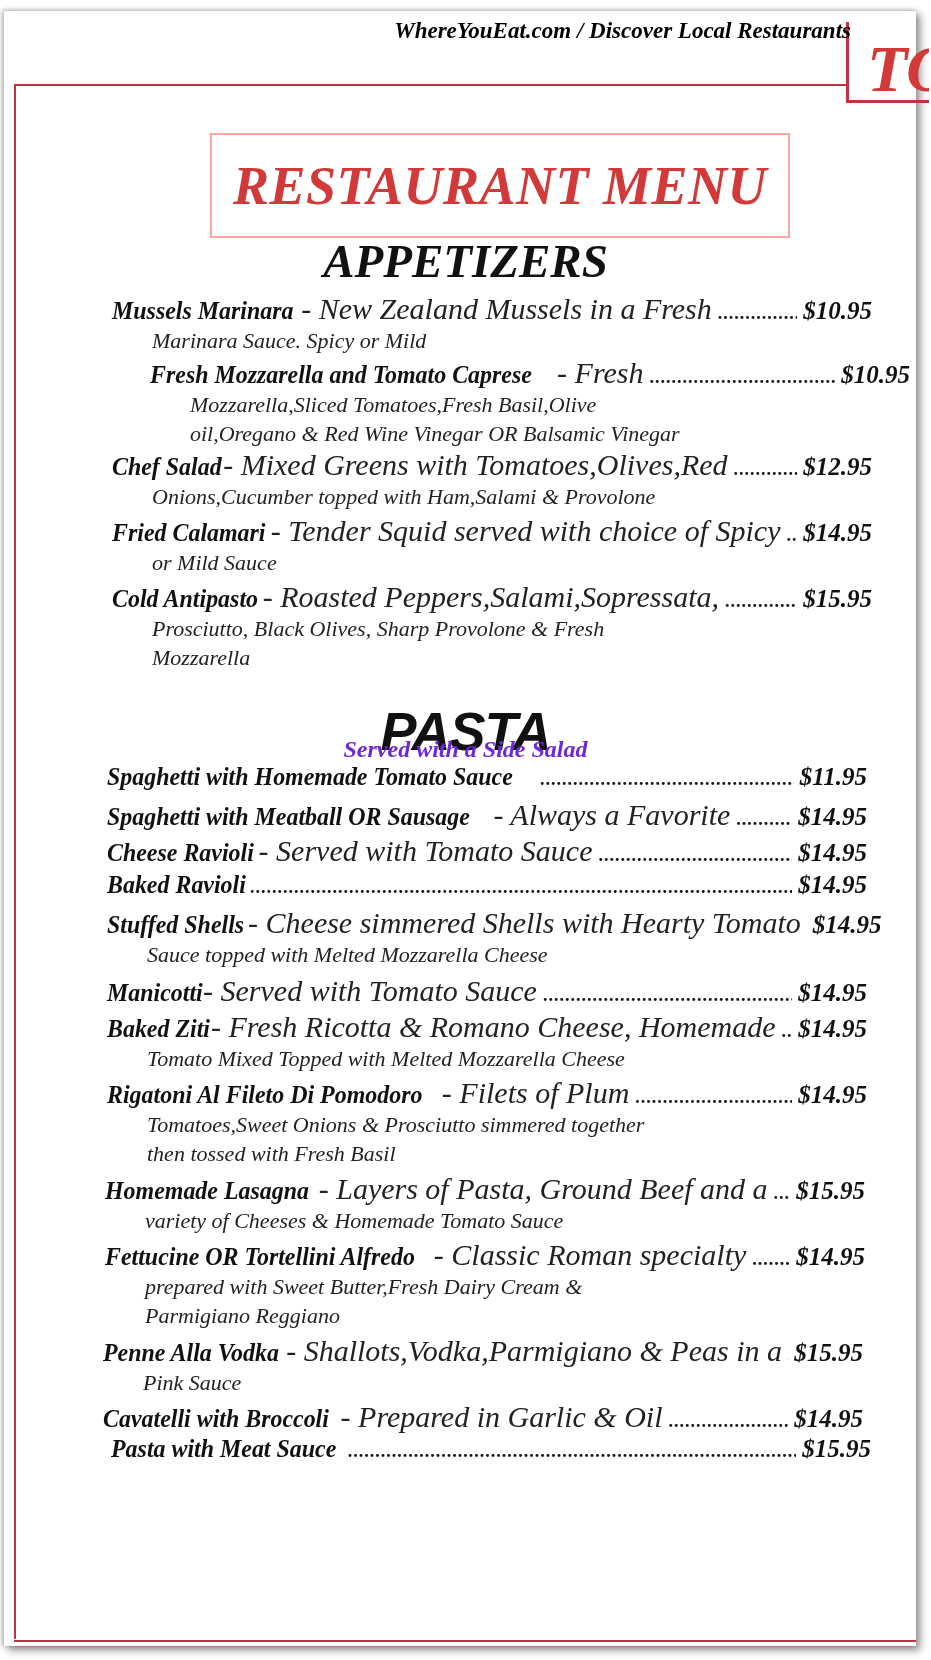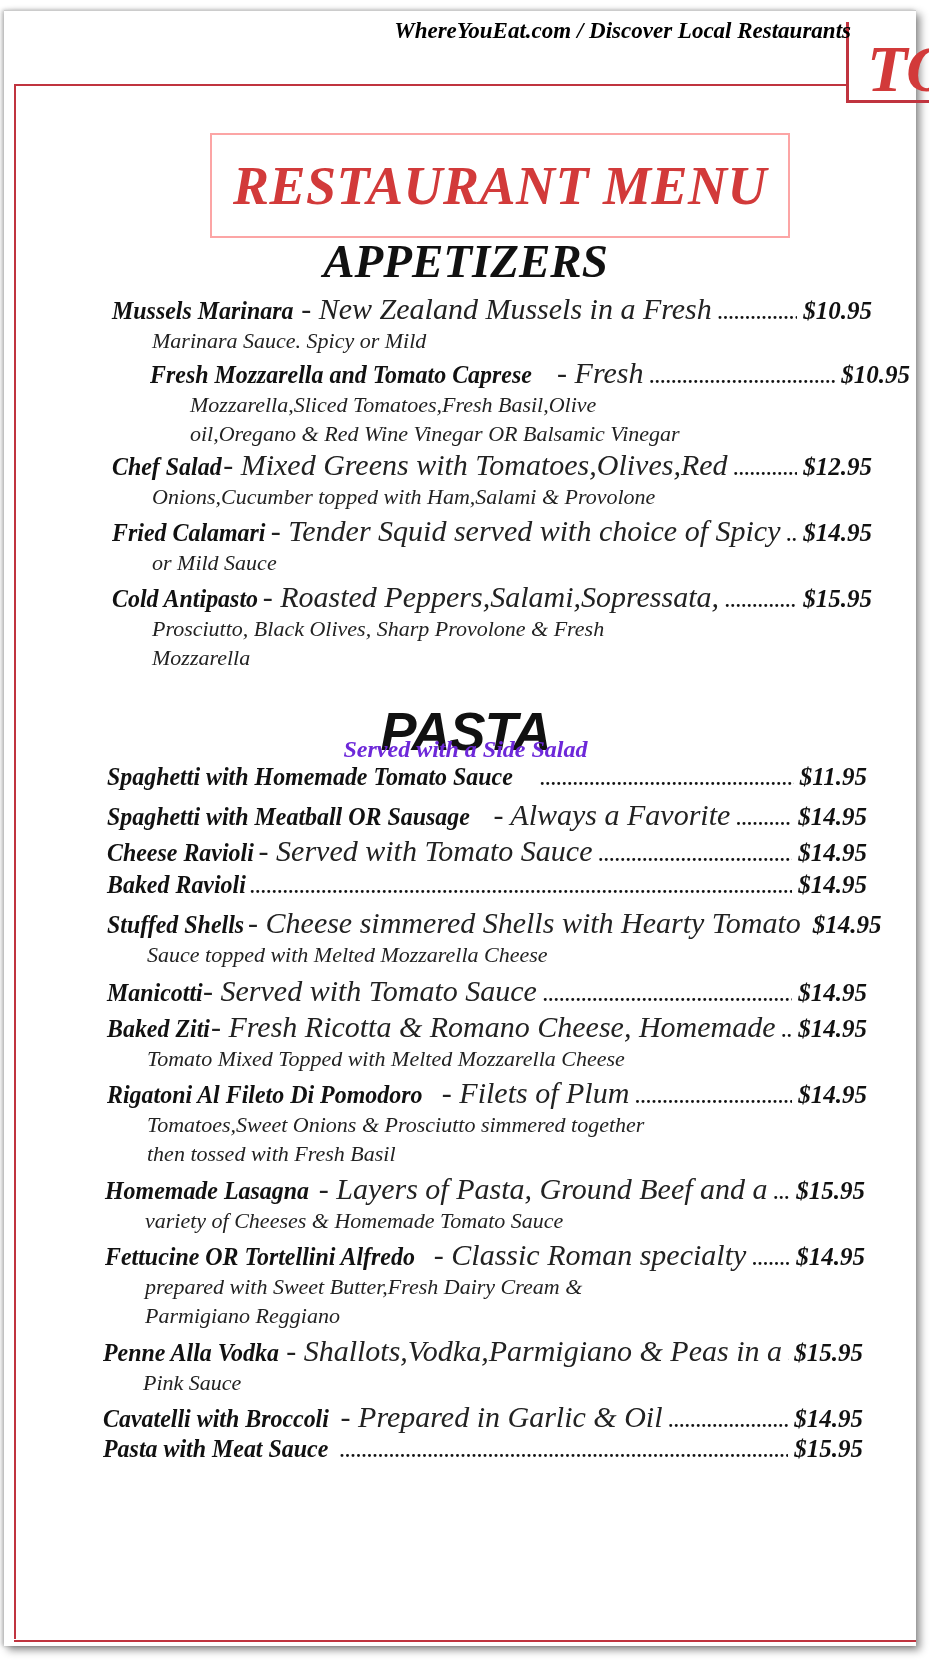--- a/index.html
+++ b/index.html
@@ -240,20 +240,20 @@
   <div class="cont">Pink Sauce</div>
 </div>
 <div class="item" style="left:103px; top:1400px;">
   <div class="row">
       <span class="name">Cavatelli with Broccoli</span>
       <span class="desc">- Prepared in Garlic &amp; Oil</span>
       <span class="leader"></span>
       <span class="price">$14.95</span>
     </div>
 </div>
-<div class="item" style="left:103px; top:1434px;">
+<div class="item" style="left:111px; top:1434px;">
   <div class="row">
       <span class="name">Pasta with Meat Sauce</span>
       <span class="desc" style="margin-left: 0px;"></span>
       <span class="leader"></span>
       <span class="price">$15.95</span>
     </div>
 </div>
 
 </body></html>

